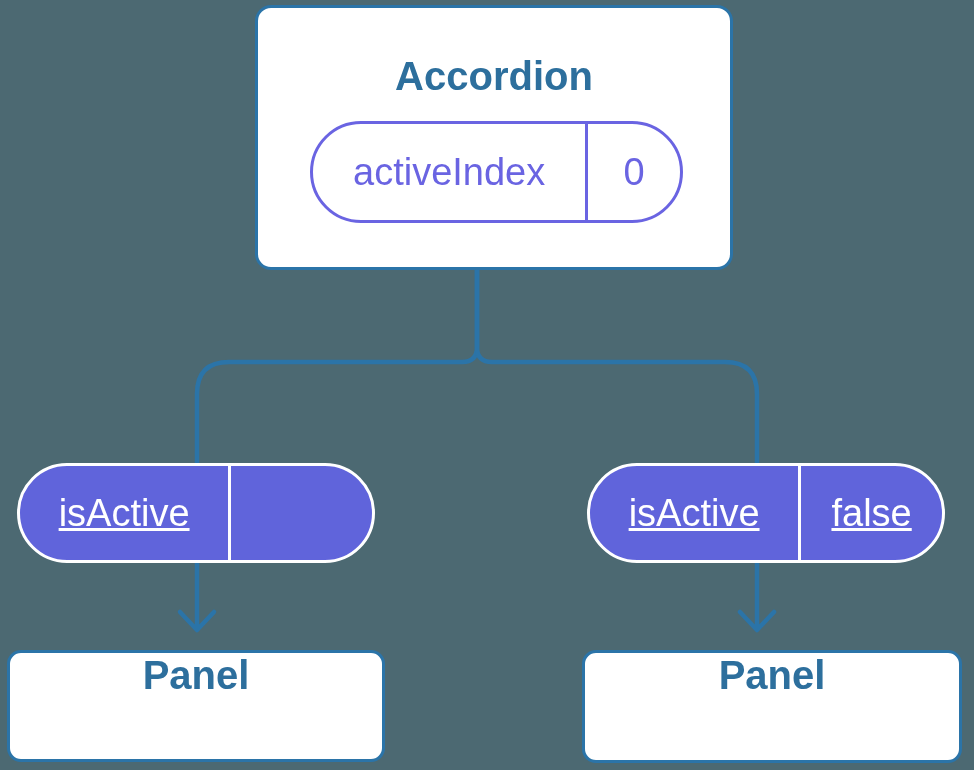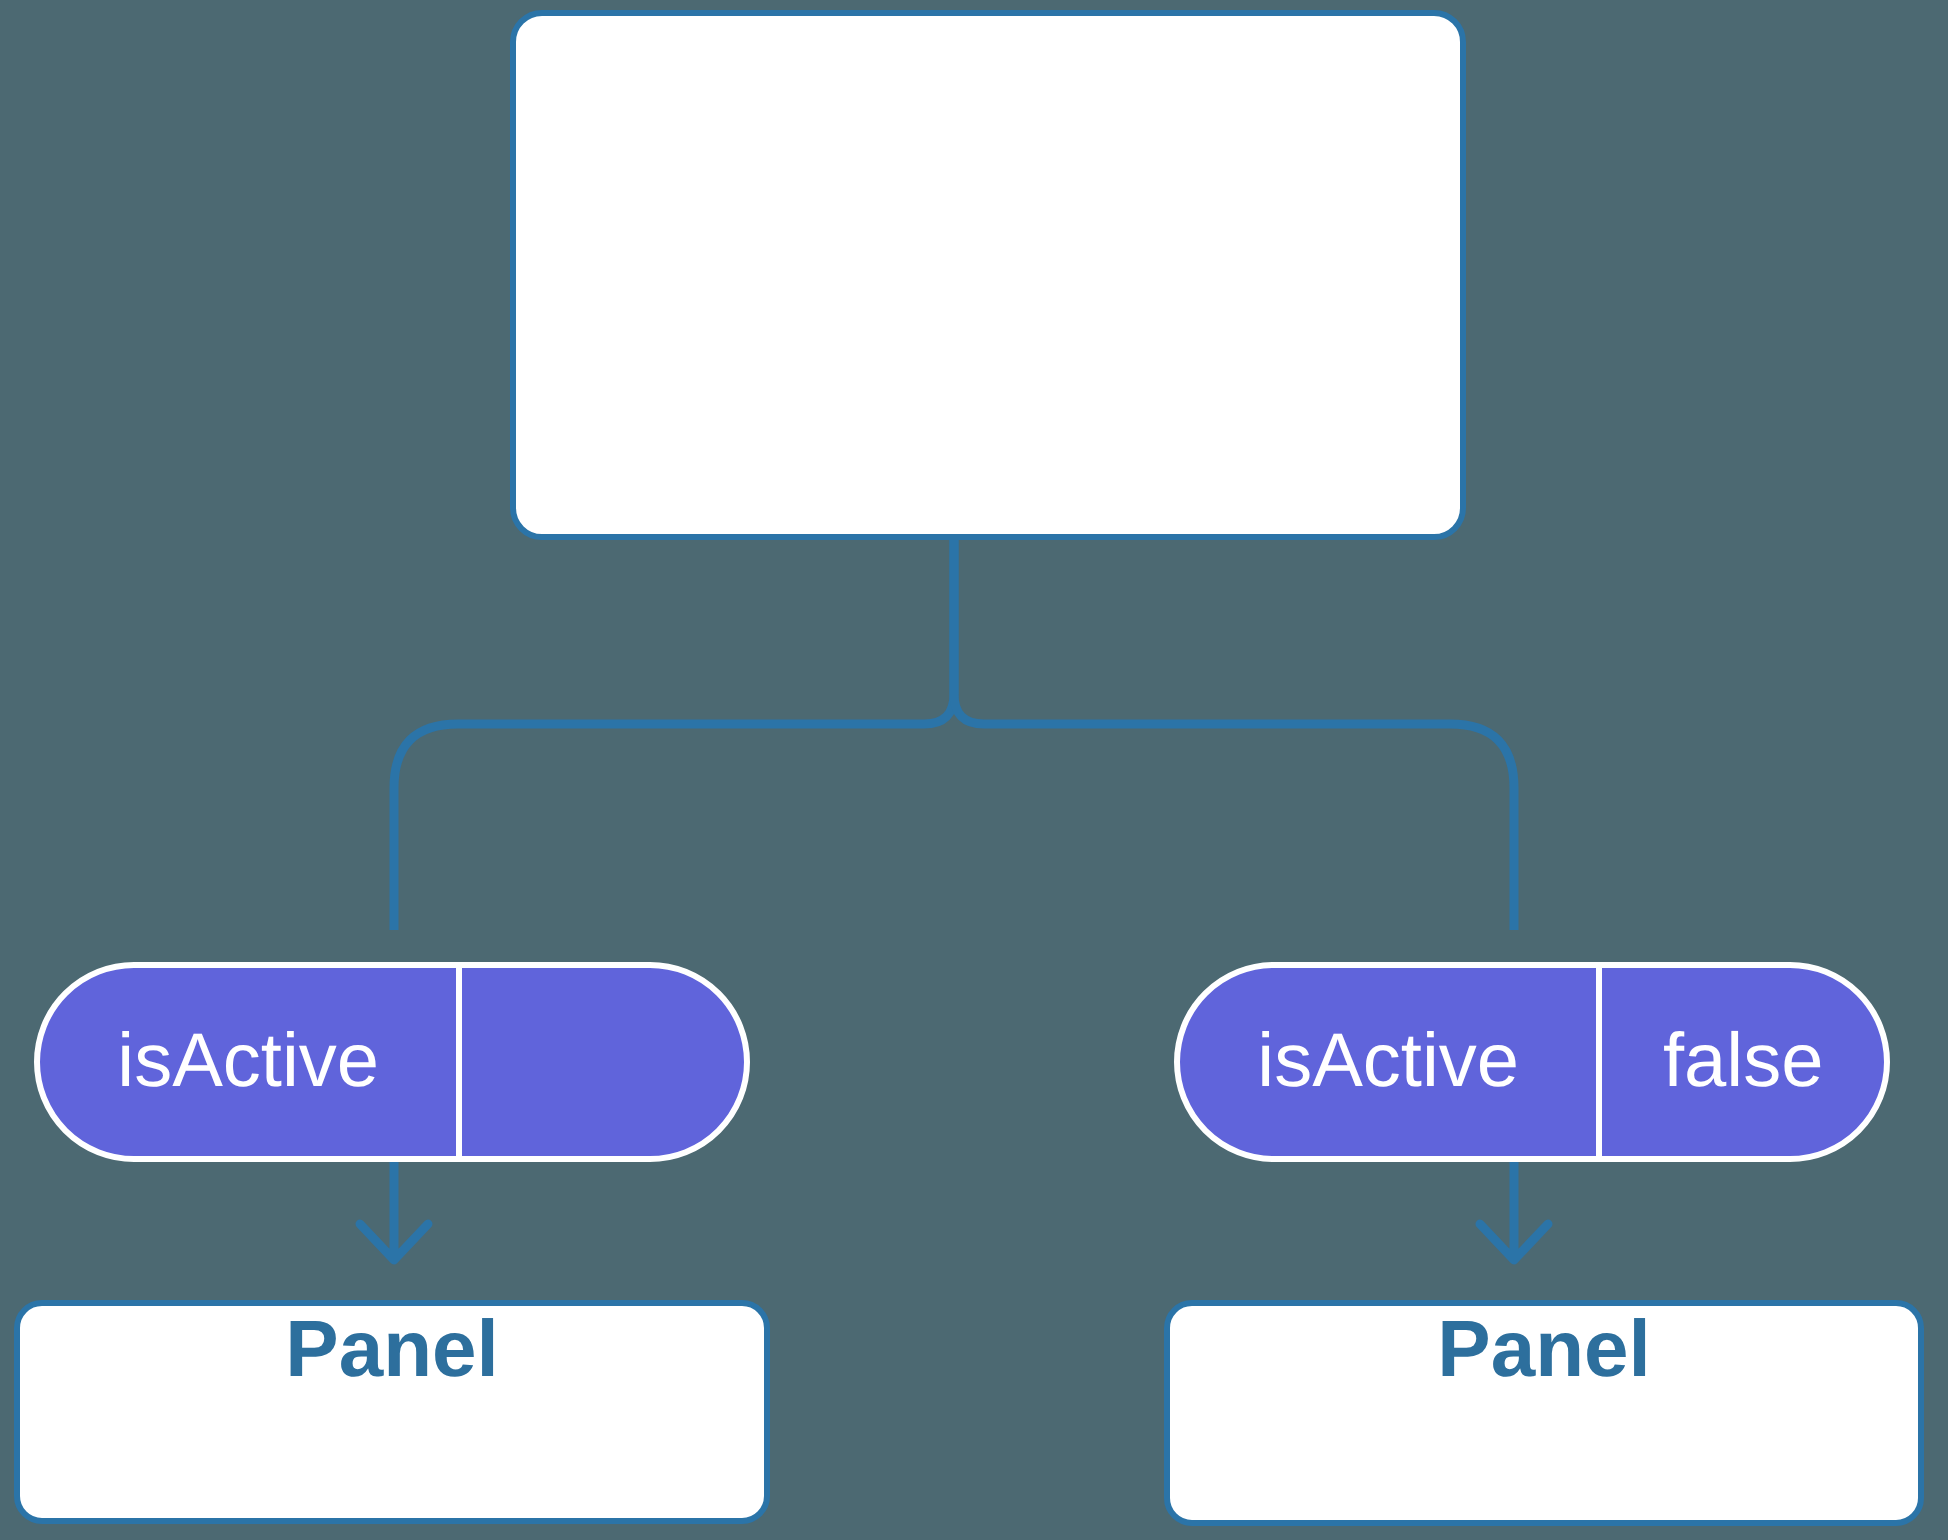--- a/index.html
+++ b/index.html
@@ -86,45 +86,51 @@
     left: 52px; top: 113px;          
     width: 373px; height: 102px;
     border: 3px solid var(--purple-accent);
     border-radius: 51px;
     background: var(--white);
     color: var(--purple-accent);
   }
   .pill-outline .cell-name  { flex: 0 0 75%; border-right: 3px solid var(--purple-accent); }
   .pill-outline .cell-value { flex: 1 1 auto; }
   .pill-solid {
-    top: 481px;
+    top: 463px;
     width: 358px; height: 100px;
     border: 3px solid var(--white);
     border-radius: 50px;
     background: var(--purple-fill);
     color: var(--white);
+    text-decoration: underline;
   }
   .pill-solid-left  { left: 17px; }
   .pill-solid-right { left: 587px; }
   .pill-solid .cell-name  { flex: 0 0 60%; border-right: 3px solid var(--white); }
   .pill-solid .cell-value { flex: 1 1 auto; }
 </style>
 </head>
 <body>
 
 <div class="canvas">
 
   <svg class="connectors" viewBox="0 0 974 770" aria-hidden="true">
     <path d="M477 268 V347 Q477 362 462 362 H229 Q197 362 197 394 V465"></path>
     <path d="M477 268 V347 Q477 362 492 362 H725 Q757 362 757 394 V465"></path>
     <path class="arrow" d="M197 561 V628 M180 612 L197 630 L214 612"></path>
     <path class="arrow" d="M757 561 V628 M740 612 L757 630 L774 612"></path>
   </svg>
 
   <div class="card root-card">
+    <div class="card-title">Accordion</div>
+    <div class="prop-pill pill-outline">
+      <span class="cell cell-name">activeIndex</span>
+      <span class="cell cell-value">0</span>
+    </div>
   </div>
 
   <div class="prop-pill pill-solid pill-solid-left">
     <span class="cell cell-name">isActive</span>
   </div>
 
   <div class="prop-pill pill-solid pill-solid-right">
     <span class="cell cell-name">isActive</span>
     <span class="cell cell-value">false</span>
   </div>

